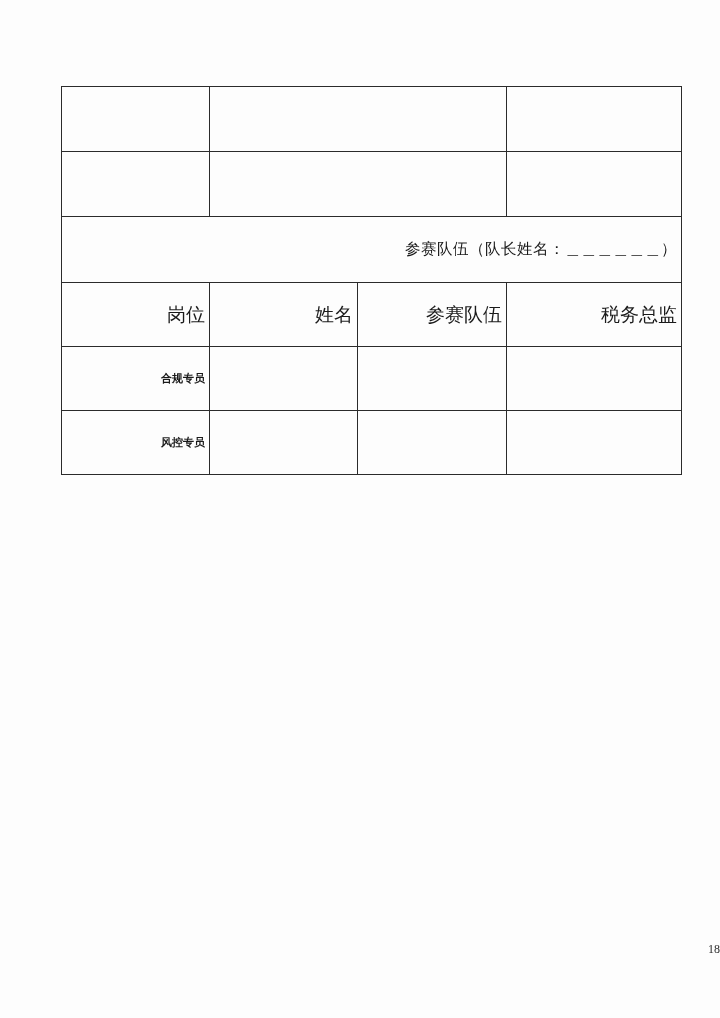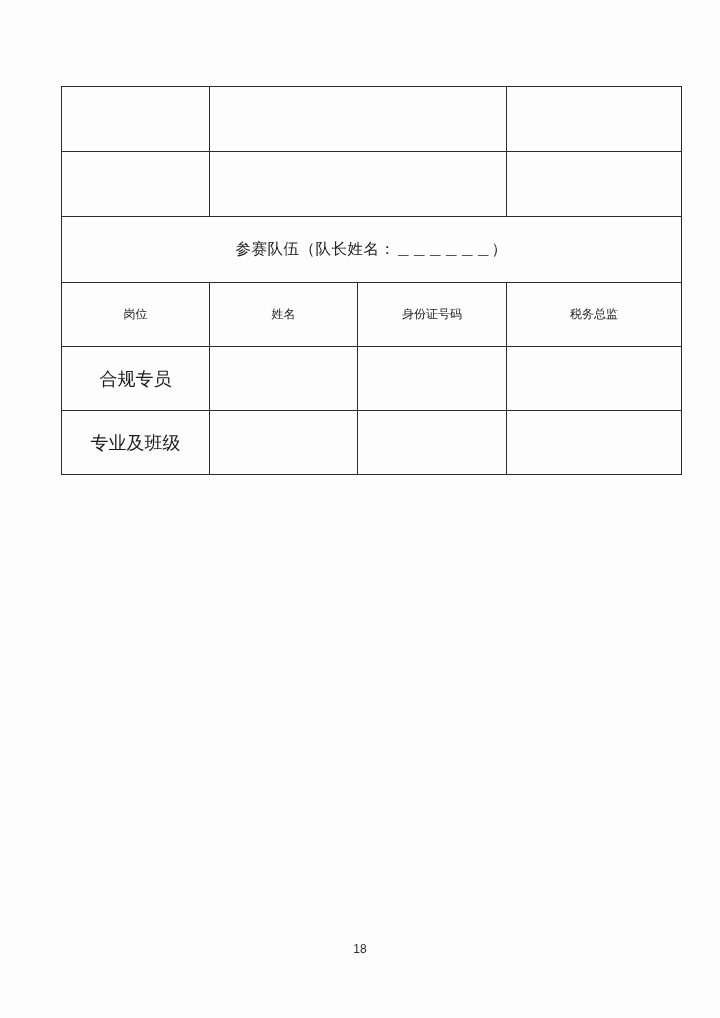--- a/index.html
+++ b/index.html
@@ -26,61 +26,62 @@
     left: 61px;
     top: 86px;
     width: 620px;
     border-collapse: collapse;
     table-layout: fixed;
   }
   .doc-table td {
     border: 1px solid #2b2b2b;
     height: 38px;
     padding: 12px 4px;
-    text-align: center;
+    text-align: right;
     vertical-align: middle;
     font-size: 15px;
     font-family: "Liberation Serif", serif;
     color: #1a1a1a;
   }
   .doc-table td.empty-cell {
     height: 40px;
   }
   .row-top td { height: 40px; }
   .row-second td { height: 41px; }
   .title-row td {
     height: 41px;
     font-size: 15.5px;
     font-family: "Liberation Sans", sans-serif;
     letter-spacing: 0.5px;
   }
   .header-row td {
     height: 39px;
-    font-size: 12px;
+    font-size: 19px;
     font-family: Liberation Mono, monospace;
   }
   .data-row td {
     height: 39px;
   }
   .data-row td.label-cell {
     font-family: "Liberation Serif", serif;
-    font-size: 18px;
+    font-size: 11px;
+    font-weight: bold;
   }
   .col-1 { width: 148px; }
   .col-2 { width: 148px; }
   .col-3 { width: 149px; }
   .col-4 { width: 175px; }
   .page-number {
     position: absolute;
     left: 0;
     right: 0;
     top: 942px;
-    text-align: center;
+    text-align: right;
     font-size: 12px;
-    font-family: Liberation Sans, sans-serif;
+    font-family: Liberation Serif, serif;
     color: #2b2b2b;
   }
 </style>
 </head>
 <body>
 
 <div class="page">
 
   <table class="doc-table">
     <colgroup>
@@ -99,31 +100,31 @@
         <td class="empty-cell"></td>
         <td class="empty-cell" colspan="2"></td>
         <td class="empty-cell"></td>
       </tr>
       <tr class="title-row">
         <td colspan="4">参赛队伍（队长姓名：＿＿＿＿＿＿）</td>
       </tr>
       <tr class="header-row">
         <td>岗位</td>
         <td>姓名</td>
-        <td>身份证号码</td>
+        <td>参赛队伍</td>
         <td>税务总监</td>
       </tr>
       <tr class="data-row">
         <td class="label-cell">合规专员</td>
         <td></td>
         <td></td>
         <td></td>
       </tr>
       <tr class="data-row">
-        <td class="label-cell">专业及班级</td>
+        <td class="label-cell">风控专员</td>
         <td></td>
         <td></td>
         <td></td>
       </tr>
     </tbody>
   </table>
 
   <div class="page-number">18</div>
 
 </div>

